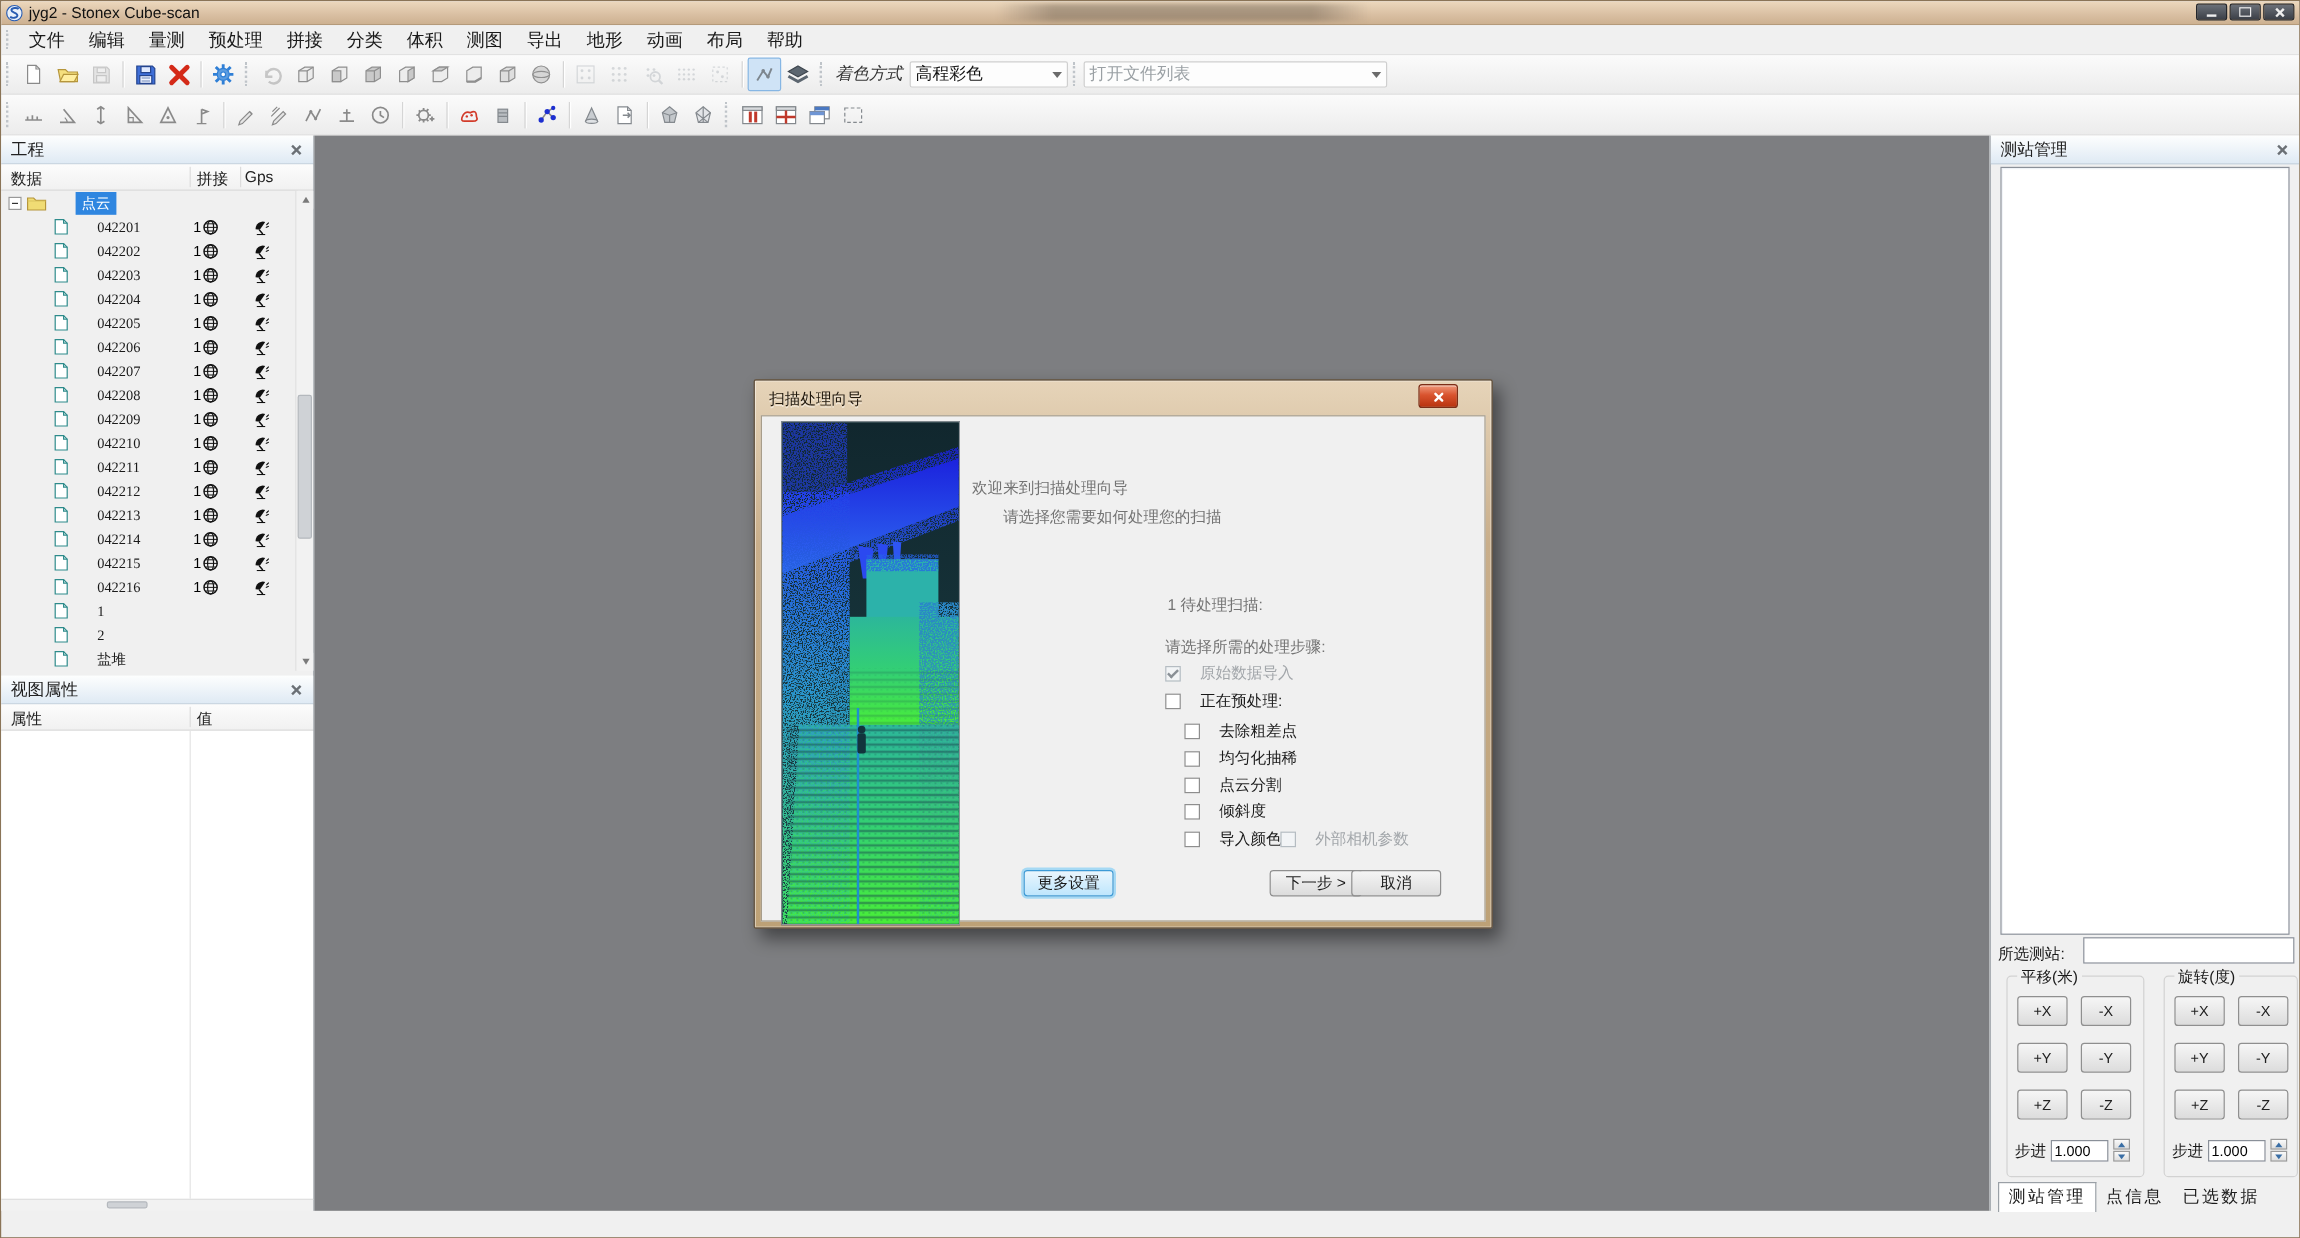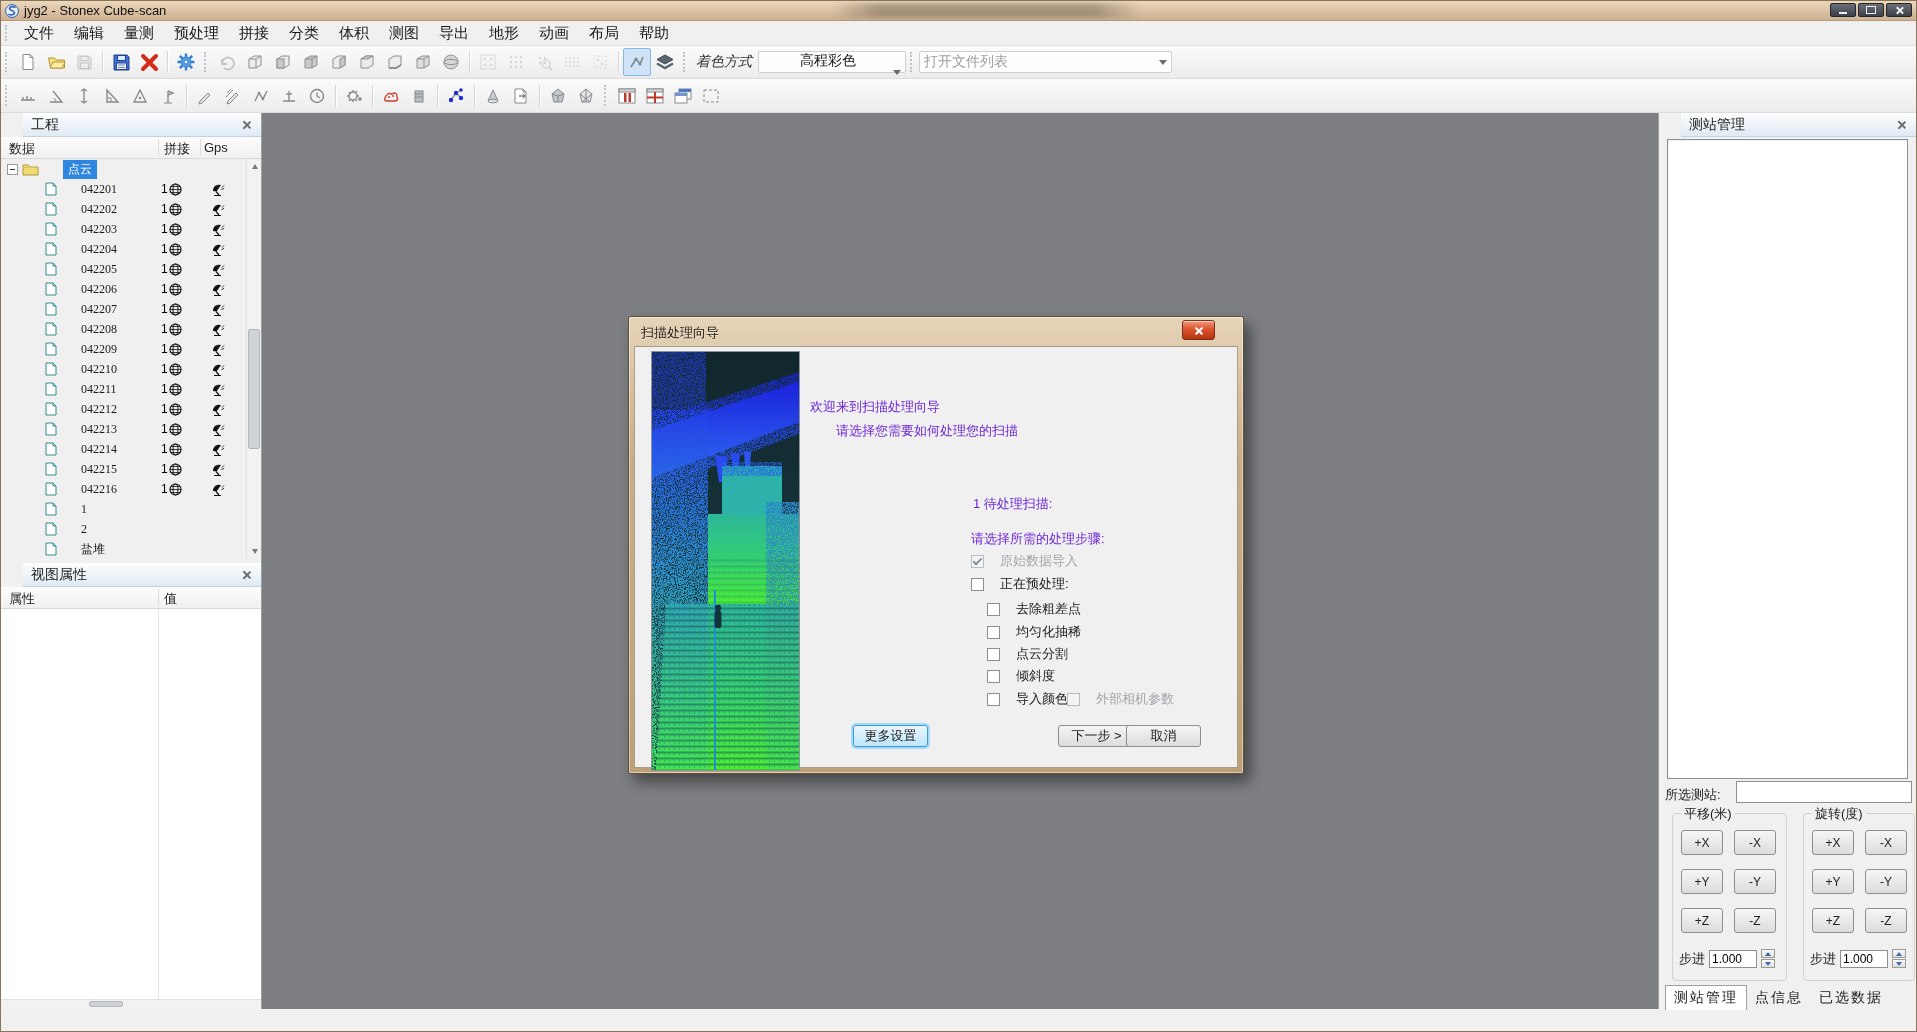--- a/index.html
+++ b/index.html
@@ -34,28 +34,28 @@
   .tbtn{width:26px;height:26px;display:flex;align-items:center;justify-content:center;border:1px solid transparent;border-radius:2px;}
   .tbtn.pressed{background:#cfe3f6;border-color:#86b6e4;}
   .tbtn.dis{opacity:.42;}
   .vsep{width:1px;height:22px;background:#d5d5d5;margin:0 4px;box-shadow:1px 0 0 #fff;}
   .combo-label{font-size:14px;color:#333;margin:0 6px 0 4px;font-style:italic;}
   .combo{height:22px;border:1px solid #cfcfcf;background:#fdfdfd;display:flex;align-items:center;
     box-sizing:border-box;padding:0 4px;border-radius:2px;}
   .combo .cval{font-size:14px;color:#111;padding-right:8px;white-space:nowrap;}
   .combo .cval.placeholder{color:#9aa0a4;}
   .combo .carrow{width:0;height:0;border-left:4px solid transparent;border-right:4px solid transparent;border-top:5px solid #6b6b6b;margin-left:auto;}
-  .combo.shade{width:148px;flex-direction:column;} .combo.wide{width:253px;}
+  .combo.shade{width:132px;} .combo.wide{width:253px;}
   
   .viewport{position:absolute;left:261px;top:112px;right:258px;bottom:22px;background:#7d7e81;}
   .dock{position:absolute;top:112px;bottom:22px;background:#f0f0f0;box-sizing:border-box;}
   .dock-left{left:0;width:261px;border-right:1px solid #9aa0a6;}
   .dock-right{right:0;width:258px;border-left:1px solid #9aa0a6;}
   .phead{position:relative;height:24px;background:linear-gradient(#fdfefe,#dfeaf4);
-    border-bottom:1px solid #c3d1de;display:flex;align-items:center;padding:0 8px;font-size:14px;color:#222;box-sizing:border-box;margin-left:22px;}
+    border-bottom:1px solid #c3d1de;display:flex;align-items:center;padding:0 8px;font-size:14px;color:#222;box-sizing:border-box;}
   .pclose{margin-left:auto;width:12px;height:12px;position:relative;cursor:default;}
   .pclose::before,.pclose::after{content:"";position:absolute;left:5px;top:1px;width:1.6px;height:10px;background:#6b7075;}
   .pclose::before{transform:rotate(45deg);} .pclose::after{transform:rotate(-45deg);}
   .cols{height:22px;background:linear-gradient(#fcfcfc,#f1f1f1);border-bottom:1px solid #d8d8d8;
     position:relative;font-size:13px;color:#222;box-sizing:border-box;}
   .cols .c1{position:absolute;left:8px;top:3px;} .cols .c2{position:absolute;left:163px;top:3px;} .cols .c3{position:absolute;left:203px;top:3px;}
   .cols .cdiv{position:absolute;top:2px;bottom:2px;width:1px;background:#dcdcdc;}
   
   .tree{position:absolute;left:0;right:15px;top:46px;height:400px;background:#f0f0f0;overflow:hidden;}
   .trow{position:relative;height:20px;display:flex;align-items:center;}
@@ -112,21 +112,21 @@
   .dtitle{position:absolute;left:12px;top:7px;font-size:13px;color:#20180d;text-shadow:0 1px 0 rgba(255,255,255,.5);}
   .dclose{position:absolute;left:553px;top:3px;width:31px;height:18px;border:1px solid #7c2d17;border-radius:3px;
     background:linear-gradient(#f09a7c,#d9542f 45%,#b8330f);display:flex;align-items:center;justify-content:center;
     box-shadow:inset 0 1px 0 rgba(255,255,255,.55);}
   .dclose .x{position:relative;width:9px;height:9px;}
   .dclose .x::before,.dclose .x::after{content:"";position:absolute;left:4px;top:0;width:2px;height:10px;background:#fff;border-radius:1px;}
   .dclose .x::before{transform:rotate(45deg);} .dclose .x::after{transform:rotate(-45deg);}
   .dcontent{position:absolute;left:5px;right:5px;top:29px;bottom:5px;background:#f0f0f0;border:1px solid #a79d8b;box-sizing:border-box;}
   .preview{position:absolute;left:16px;top:4px;width:149px;height:420px;border:1px solid #8e9398;background:#12333a;box-sizing:border-box;}
   .preview svg{display:block;width:100%;height:100%;}
-  .dtext{position:absolute;font-size:13px;color:#6d28d9;white-space:nowrap;}
+  .dtext{position:absolute;font-size:13px;color:#737373;white-space:nowrap;}
   .cbrow{position:absolute;display:flex;align-items:center;gap:16px;font-size:13px;white-space:nowrap;}
   .cb{width:13px;height:13px;border:1px solid #8e8e8e;background:#fff;box-sizing:border-box;flex:0 0 auto;}
   .cb.disabled{border-color:#b5bcc2;background:#f2f4f6;}
   .cb.checked::after{content:"";display:block;width:7px;height:3px;border-left:2px solid #8a9096;border-bottom:2px solid #8a9096;transform:rotate(-45deg);margin:2px 0 0 1px;}
   .cbrow .dislbl{color:#a2a6aa;}
   .dbtn{position:absolute;height:22px;background:linear-gradient(#f5f5f5,#dcdcdc);border:1px solid #8f8f8f;border-radius:3px;
     font-size:13px;display:flex;align-items:center;justify-content:center;box-sizing:border-box;}
   .dbtn.focus{background:linear-gradient(#eaf6fd,#bee6fd);border:1px solid #3c9ad6;box-shadow:0 0 0 2px #a6d9f4;}
 </style>
 </head>

